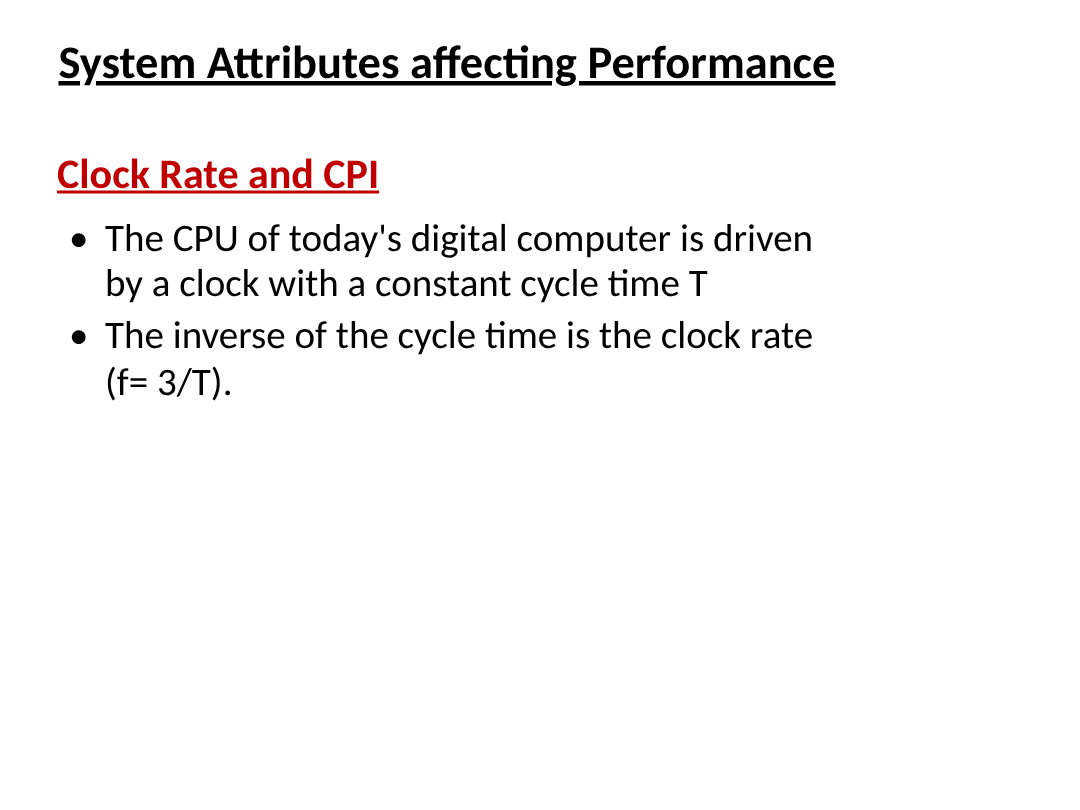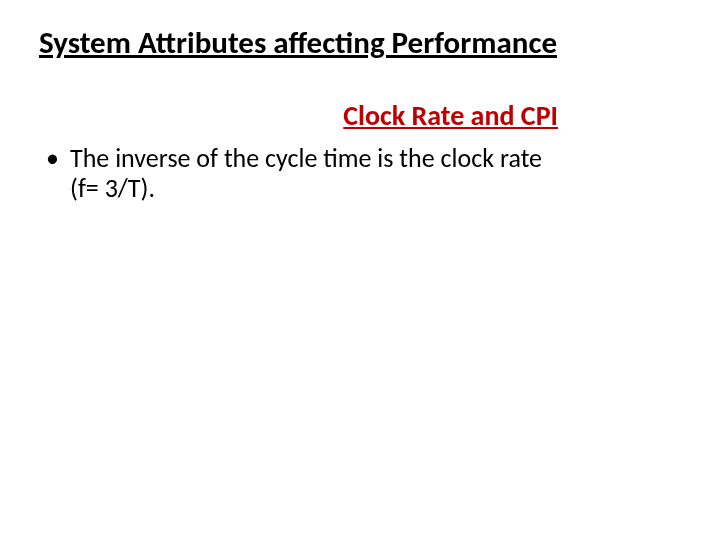--- a/index.html
+++ b/index.html
@@ -26,21 +26,20 @@
     margin: 0 0 38px 0;
     line-height: 1.2;
   }
   .subheading {
     font-size: 28px;
     font-weight: 700;
     text-decoration: underline;
     color: #c00000;
     margin: 0 0 10px 0;
     line-height: 1.2;
-    text-align: right;
   }
   ul.bullets {
     margin: 0;
     padding: 0 0 0 26px;
     list-style: none;
   }
   ul.bullets li {
     position: relative;
     font-size: 26px;
     line-height: 1.18;
@@ -57,15 +56,16 @@
     color: #000;
   }
 </style>
 </head>
 <body>
 
 <div class="slide">
   <h1 class="title">System Attributes affecting Performance</h1>
   <h2 class="subheading">Clock Rate and CPI</h2>
   <ul class="bullets">
+    <li>The CPU of today's digital computer is driven by a clock  with a constant cycle time T</li>
     <li>The inverse of the cycle time is the clock rate (f= 3/T).</li>
   </ul>
 </div>
 
 </body></html>

